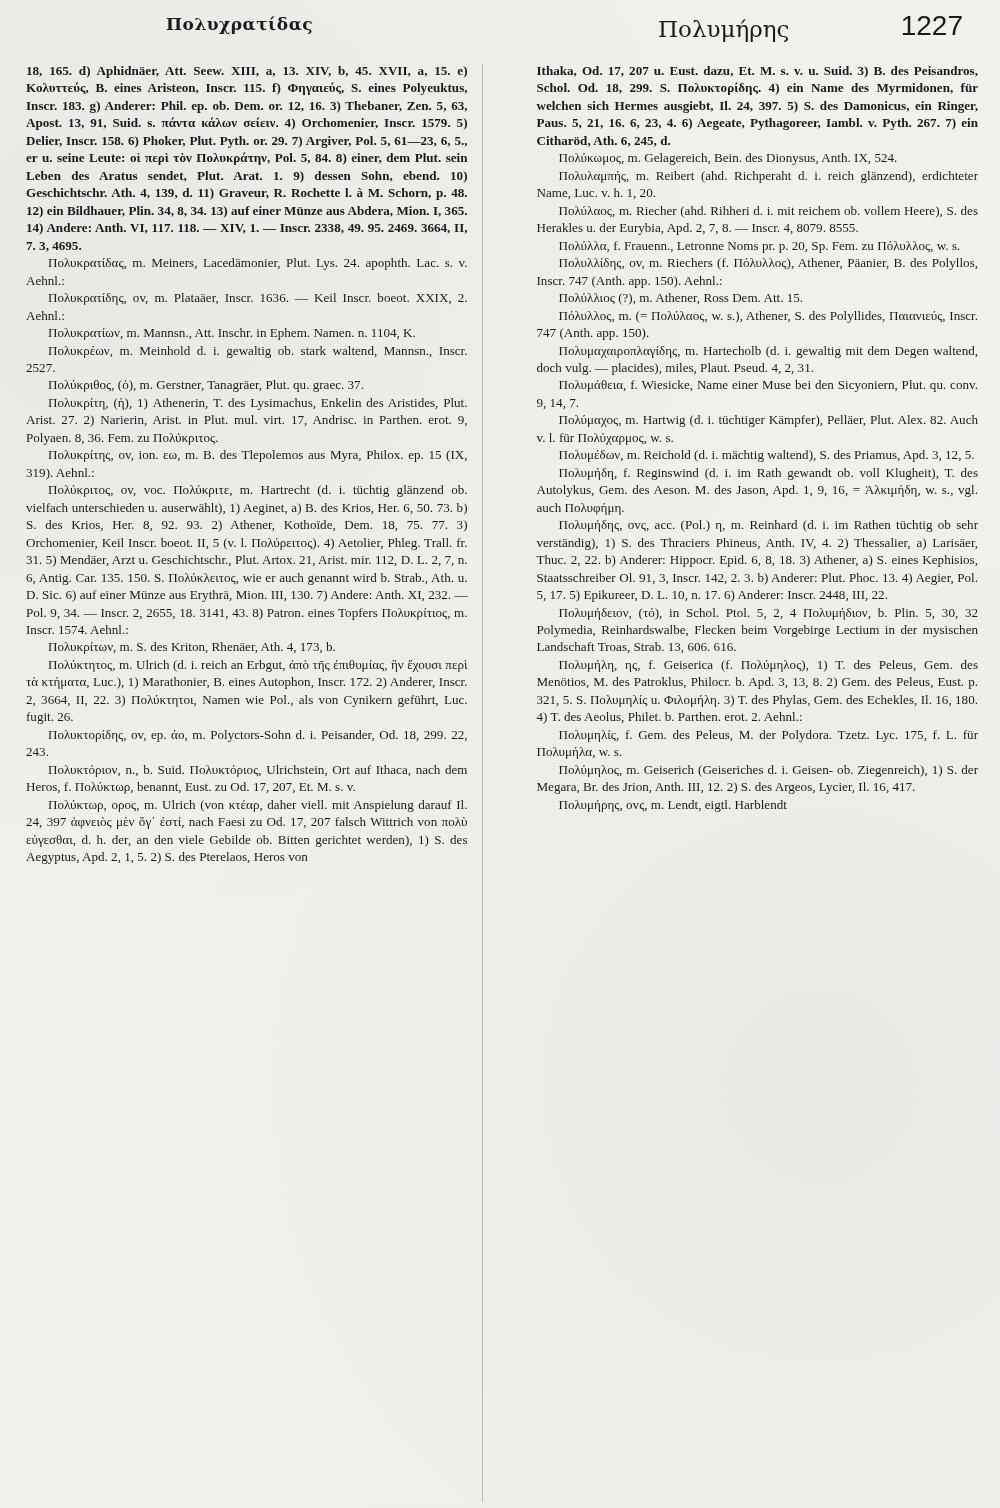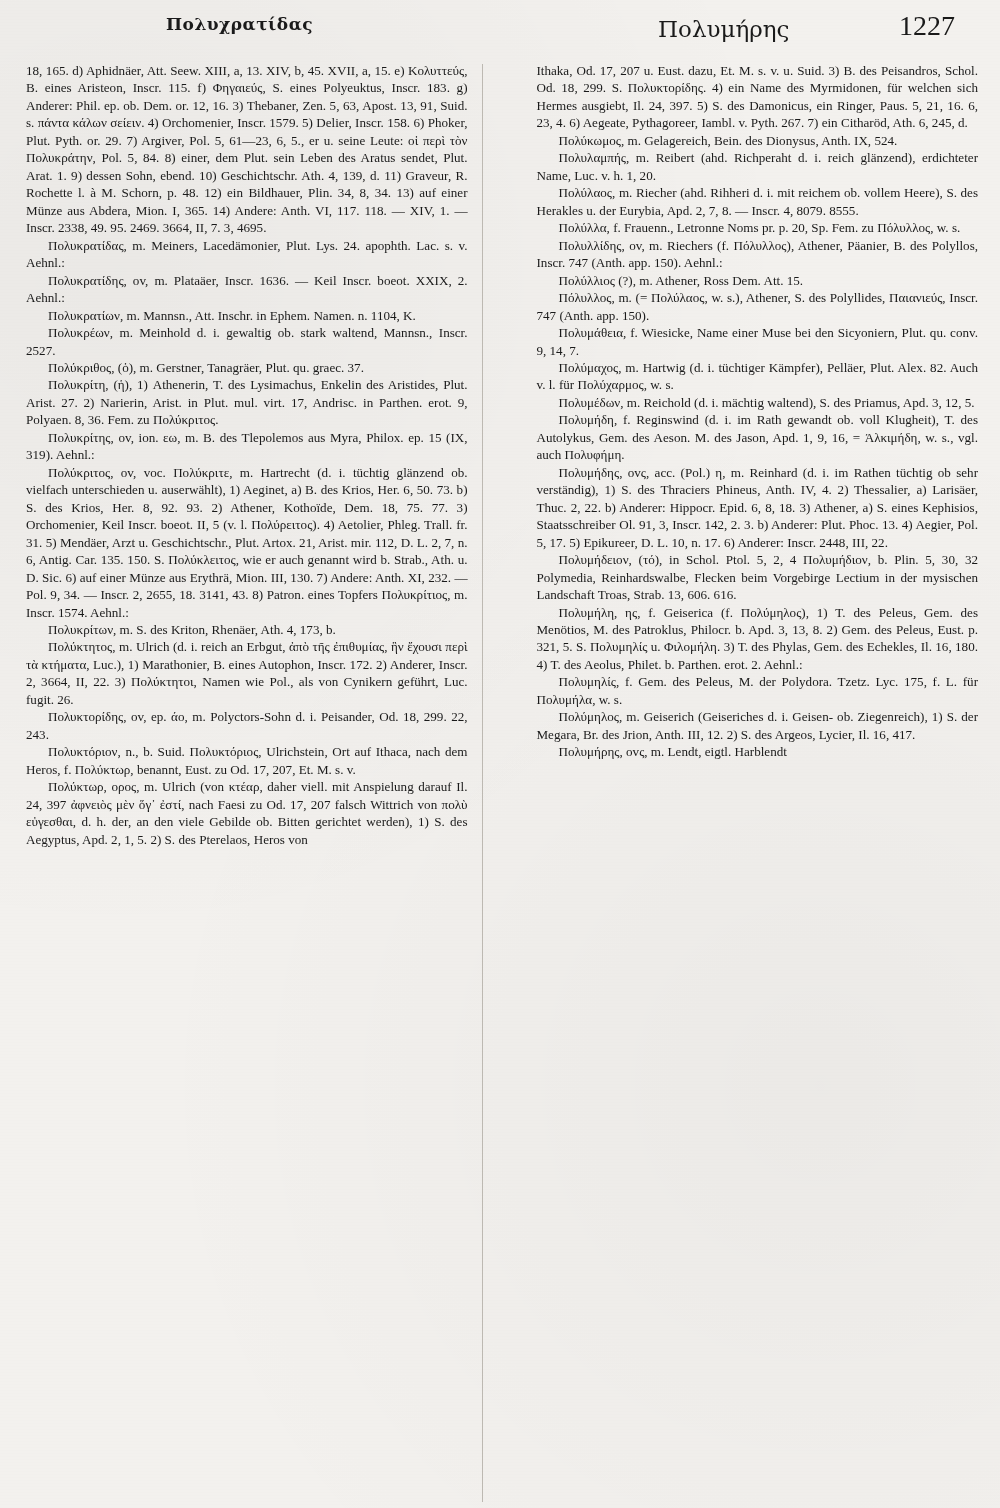--- a/index.html
+++ b/index.html
@@ -41,24 +41,24 @@
   .hdr-center {
     position: absolute;
     left: 620px;
     top: 6px;
     font-size: 23px;
     font-family: "DejaVu Serif", serif;
     margin-left: 12px;
   }
   .hdr-page {
     position: absolute;
-    right: 19px;
+    right: 11px;
     top: 0px;
     font-size: 28px;
-    font-family: Liberation Serif, serif;
+    font-family: Liberation Sans, sans-serif;
   }
   .columns {
     position: absolute;
     top: 62px;
     left: 26px;
     right: 22px;
     bottom: 4px;
     display: flex;
     gap: 0px;
   }
@@ -77,20 +77,21 @@
     background: #bdb9b2;
     margin: 2px 0 2px 0;
   }
   .entry {
     margin: 0;
     padding: 0;
     text-indent: 22px;
   }
   .entry.cont {
     text-indent: 0;
+    font-weight: bold;
   }
   
   .grain {
     position: absolute;
     inset: 0;
     pointer-events: none;
     opacity: 0.5;
     background-image:
       repeating-linear-gradient(0deg, rgba(0,0,0,0.012) 0px, rgba(0,0,0,0.012) 1px, transparent 1px, transparent 3px);
   }
@@ -129,20 +130,21 @@
 
     <div class="col right">
       <p class="entry cont">Ithaka, Od. 17, 207 u. Eust. dazu, Et. M. s. v. u. Suid. 3) B. des Peisandros, Schol. Od. 18, 299. S. Πολυκτορίδης. 4) ein Name des Myrmidonen, für welchen sich Hermes ausgiebt, Il. 24, 397. 5) S. des Damonicus, ein Ringer, Paus. 5, 21, 16. 6, 23, 4. 6) Aegeate, Pythagoreer, Iambl. v. Pyth. 267. 7) ein Citharöd, Ath. 6, 245, d.</p>
       <p class="entry">Πολύκωμος, m. Gelagereich, Bein. des Dionysus, Anth. IX, 524.</p>
       <p class="entry">Πολυλαμπής, m. Reibert (ahd. Richperaht d. i. reich glänzend), erdichteter Name, Luc. v. h. 1, 20.</p>
       <p class="entry">Πολύλαος, m. Riecher (ahd. Rihheri d. i. mit reichem ob. vollem Heere), S. des Herakles u. der Eurybia, Apd. 2, 7, 8. — Inscr. 4, 8079. 8555.</p>
       <p class="entry">Πολύλλα, f. Frauenn., Letronne Noms pr. p. 20, Sp. Fem. zu Πόλυλλος, w. s.</p>
       <p class="entry">Πολυλλίδης, ov, m. Riechers (f. Πόλυλλος), Athener, Päanier, B. des Polyllos, Inscr. 747 (Anth. app. 150). Aehnl.:</p>
       <p class="entry">Πολύλλιος (?), m. Athener, Ross Dem. Att. 15.</p>
       <p class="entry">Πόλυλλος, m. (= Πολύλαος, w. s.), Athener, S. des Polyllides, Παιανιεύς, Inscr. 747 (Anth. app. 150).</p>
+      <p class="entry">Πολυμαχαιροπλαγίδης, m. Hartecholb (d. i. gewaltig mit dem Degen waltend, doch vulg. — placides), miles, Plaut. Pseud. 4, 2, 31.</p>
       <p class="entry">Πολυμάθεια, f. Wiesicke, Name einer Muse bei den Sicyoniern, Plut. qu. conv. 9, 14, 7.</p>
       <p class="entry">Πολύμαχος, m. Hartwig (d. i. tüchtiger Kämpfer), Pelläer, Plut. Alex. 82. Auch v. l. für Πολύχαρμος, w. s.</p>
       <p class="entry">Πολυμέδων, m. Reichold (d. i. mächtig waltend), S. des Priamus, Apd. 3, 12, 5.</p>
       <p class="entry">Πολυμήδη, f. Reginswind (d. i. im Rath gewandt ob. voll Klugheit), T. des Autolykus, Gem. des Aeson. M. des Jason, Apd. 1, 9, 16, = Ἀλκιμήδη, w. s., vgl. auch Πολυφήμη.</p>
       <p class="entry">Πολυμήδης, ovς, acc. (Pol.) η, m. Reinhard (d. i. im Rathen tüchtig ob sehr verständig), 1) S. des Thraciers Phineus, Anth. IV, 4. 2) Thessalier, a) Larisäer, Thuc. 2, 22. b) Anderer: Hippocr. Epid. 6, 8, 18. 3) Athener, a) S. eines Kephisios, Staatsschreiber Ol. 91, 3, Inscr. 142, 2. 3. b) Anderer: Plut. Phoc. 13. 4) Aegier, Pol. 5, 17. 5) Epikureer, D. L. 10, n. 17. 6) Anderer: Inscr. 2448, III, 22.</p>
       <p class="entry">Πολυμήδειον, (τό), in Schol. Ptol. 5, 2, 4 Πολυμήδιον, b. Plin. 5, 30, 32 Polymedia, Reinhardswalbe, Flecken beim Vorgebirge Lectium in der mysischen Landschaft Troas, Strab. 13, 606. 616.</p>
       <p class="entry">Πολυμήλη, ης, f. Geiserica (f. Πολύμηλος), 1) T. des Peleus, Gem. des Menötios, M. des Patroklus, Philocr. b. Apd. 3, 13, 8. 2) Gem. des Peleus, Eust. p. 321, 5. S. Πολυμηλίς u. Φιλομήλη. 3) T. des Phylas, Gem. des Echekles, Il. 16, 180. 4) T. des Aeolus, Philet. b. Parthen. erot. 2. Aehnl.:</p>
       <p class="entry">Πολυμηλίς, f. Gem. des Peleus, M. der Polydora. Tzetz. Lyc. 175, f. L. für Πολυμήλα, w. s.</p>
       <p class="entry">Πολύμηλος, m. Geiserich (Geiseriches d. i. Geisen- ob. Ziegenreich), 1) S. der Megara, Br. des Jrion, Anth. III, 12. 2) S. des Argeos, Lycier, Il. 16, 417.</p>
       <p class="entry">Πολυμήρης, ovς, m. Lendt, eigtl. Harblendt</p>

